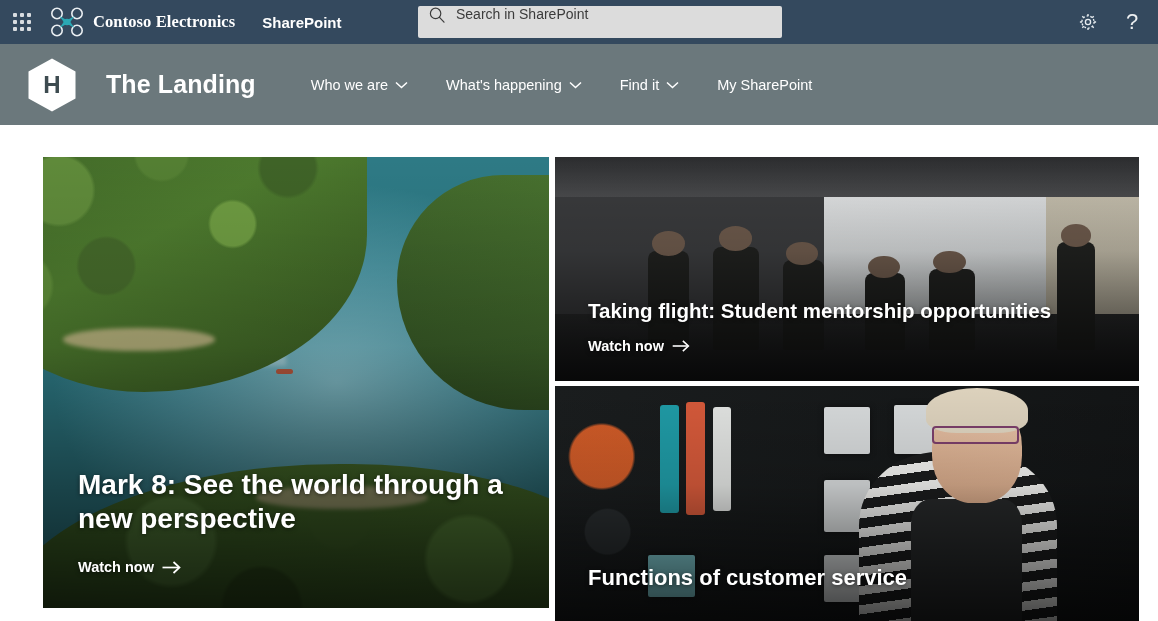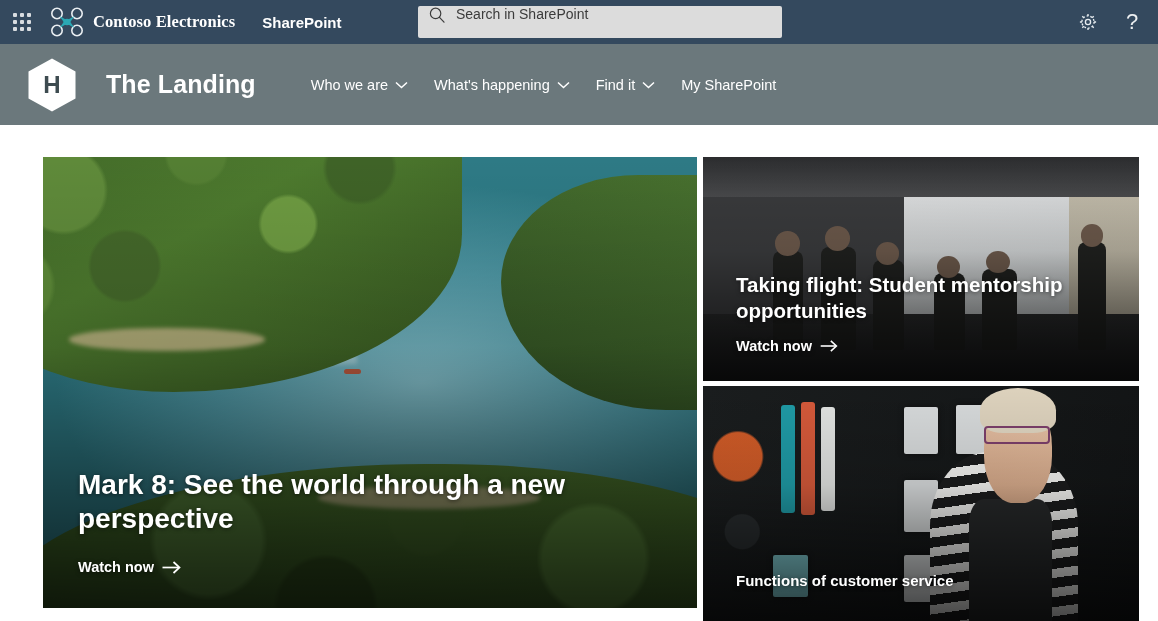--- a/index.html
+++ b/index.html
@@ -103,21 +103,21 @@
     font-size: 25px;
     font-weight: bold;
     margin-left: 28px;
     letter-spacing: .1px;
     white-space: nowrap;
     cursor: pointer;
   }
   #site-nav {
     display: flex; 
     margin-left: 42px;
-    gap: 0px;
+    gap: 12px;
   }
   .nav-item {
     display: flex; align-items: center; gap: 7px;
     color: #ffffff;
     font-size: 14.5px;
     padding: 8px 13px;
     cursor: pointer;
     white-space: nowrap;
   }
   .chev { display: block; }
@@ -134,21 +134,21 @@
 
   
   #hero-region {
     position: absolute;
     left: 43px; top: 157px;
     width: 1096px; height: 464px;
     display: flex;
     gap: 6px;
   }
   #hero-primary {
-    width: 654px;
+    width: 506px;
     height: 451px;
     position: relative;
     overflow: hidden;
     cursor: pointer;
     flex: none;
   }
   #hero-secondary-col {
     flex: 1;
     display: flex;
     flex-direction: column;
@@ -181,21 +181,21 @@
     color: #ffffff;
     font-weight: bold;
     line-height: 1.24;
     text-shadow: 0 1px 4px rgba(0,0,0,.55);
   }
   #hero-primary .card-text { bottom: 32px; }
   #hero-primary .card-title { font-size: 28px; }
   #hero-top .card-text { bottom: 26px; left: 33px; }
   #hero-top .card-title { font-size: 20.5px; }
   #hero-bottom .card-text { bottom: 30px; left: 33px; }
-  #hero-bottom .card-title { font-size: 15px; }
+  #hero-bottom .card-title { font-size: 22px; }
 
   .card-cta {
     display: inline-flex; align-items: center; gap: 8px;
     color: #ffffff;
     font-size: 14.5px;
     font-weight: bold;
     margin-top: 22px;
     text-shadow: 0 1px 4px rgba(0,0,0,.55);
   }
   #hero-top .card-cta { margin-top: 15px; }

